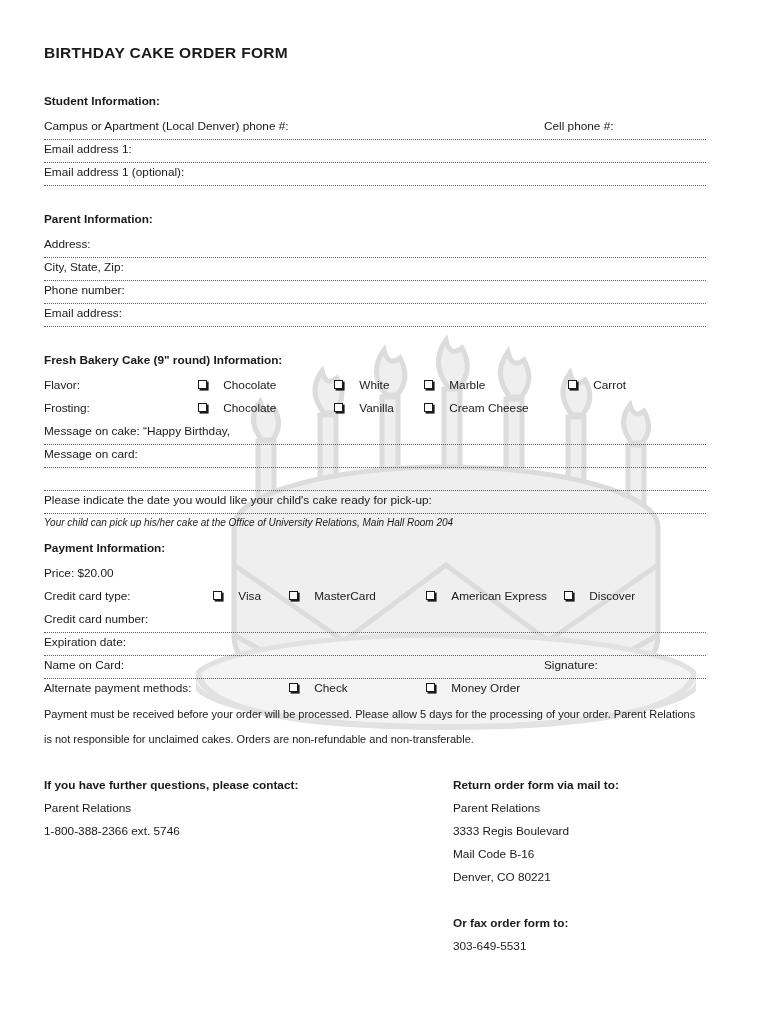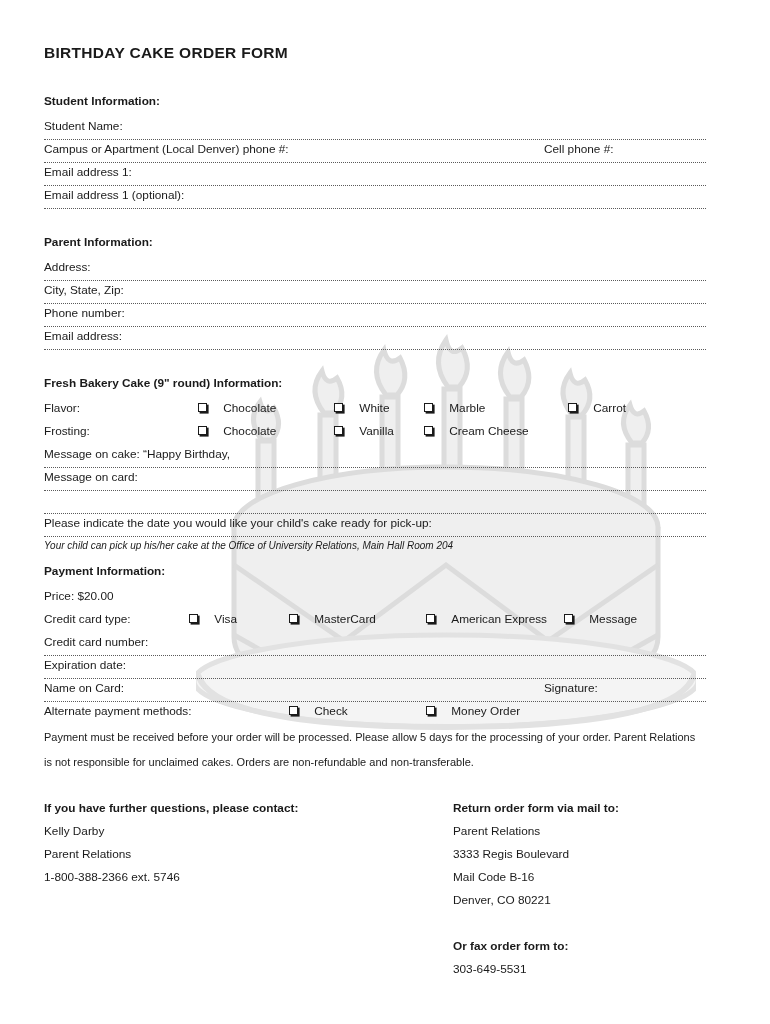--- a/index.html
+++ b/index.html
@@ -176,23 +176,20 @@
     </g>
   </svg>
 
   <div id="content">
 
     <h1 class="title">BIRTHDAY CAKE ORDER FORM</h1>
 
     <div class="section-head">Student Information:</div>
 
     <div class="field">
-      <span class="lbl">Student Name:</span>
-    </div>
-    <div class="field">
       <span class="lbl">Campus or Apartment (Local Denver) phone #:</span>
       <span class="lbl2">Cell phone #:</span>
     </div>
     <div class="field">
       <span class="lbl">Email address 1:</span>
     </div>
     <div class="field">
       <span class="lbl">Email address 1 (optional):</span>
     </div>
 
@@ -265,35 +262,35 @@
       <span class="lbl">Please indicate the date you would like your child's cake ready for pick-up:</span>
     </div>
     <div class="italic-note">Your child can pick up his/her cake at the Office of University Relations, Main Hall Room 204</div>
 
     <div class="section-head" style="margin-top:7px">Payment Information:</div>
 
     <div class="row">Price: $20.00</div>
 
     <div class="optrow">
       <span class="lead">Credit card type:</span>
-      <span class="opt" style="left:128px">
+      <span class="opt" style="left:152px">
         <span class="box"></span>
         <span class="otext">Visa</span>
       </span>
       <span class="opt" style="left:228px">
         <span class="box"></span>
         <span class="otext">MasterCard</span>
       </span>
       <span class="opt" style="left:365px">
         <span class="box"></span>
         <span class="otext">American Express</span>
       </span>
       <span class="opt" style="left:503px">
         <span class="box"></span>
-        <span class="otext">Message</span>
+        <span class="otext">Discover</span>
       </span>
     </div>
 
     <div class="field">
       <span class="lbl">Credit card number:</span>
     </div>
     <div class="field">
       <span class="lbl">Expiration date:</span>
     </div>
     <div class="field">
@@ -311,21 +308,20 @@
         <span class="box"></span>
         <span class="otext">Money Order</span>
       </span>
     </div>
 
     <div class="fine">Payment must be received before your order will be processed. Please allow 5 days for the processing of your order. Parent Relations is not responsible for unclaimed cakes. Orders are non-refundable and non-transferable.</div>
 
     <div class="footer">
       <div class="col left">
         <div class="head">If you have further questions, please contact:</div>
-        <div class="line">Kelly Darby</div>
         <div class="line">Parent Relations</div>
         <div class="line">1-800-388-2366 ext. 5746</div>
       </div>
       <div class="col right">
         <div class="head">Return order form via mail to:</div>
         <div class="line">Parent Relations</div>
         <div class="line">3333 Regis Boulevard</div>
         <div class="line">Mail Code B-16</div>
         <div class="line">Denver, CO 80221</div>
         <div class="spacer"></div>

